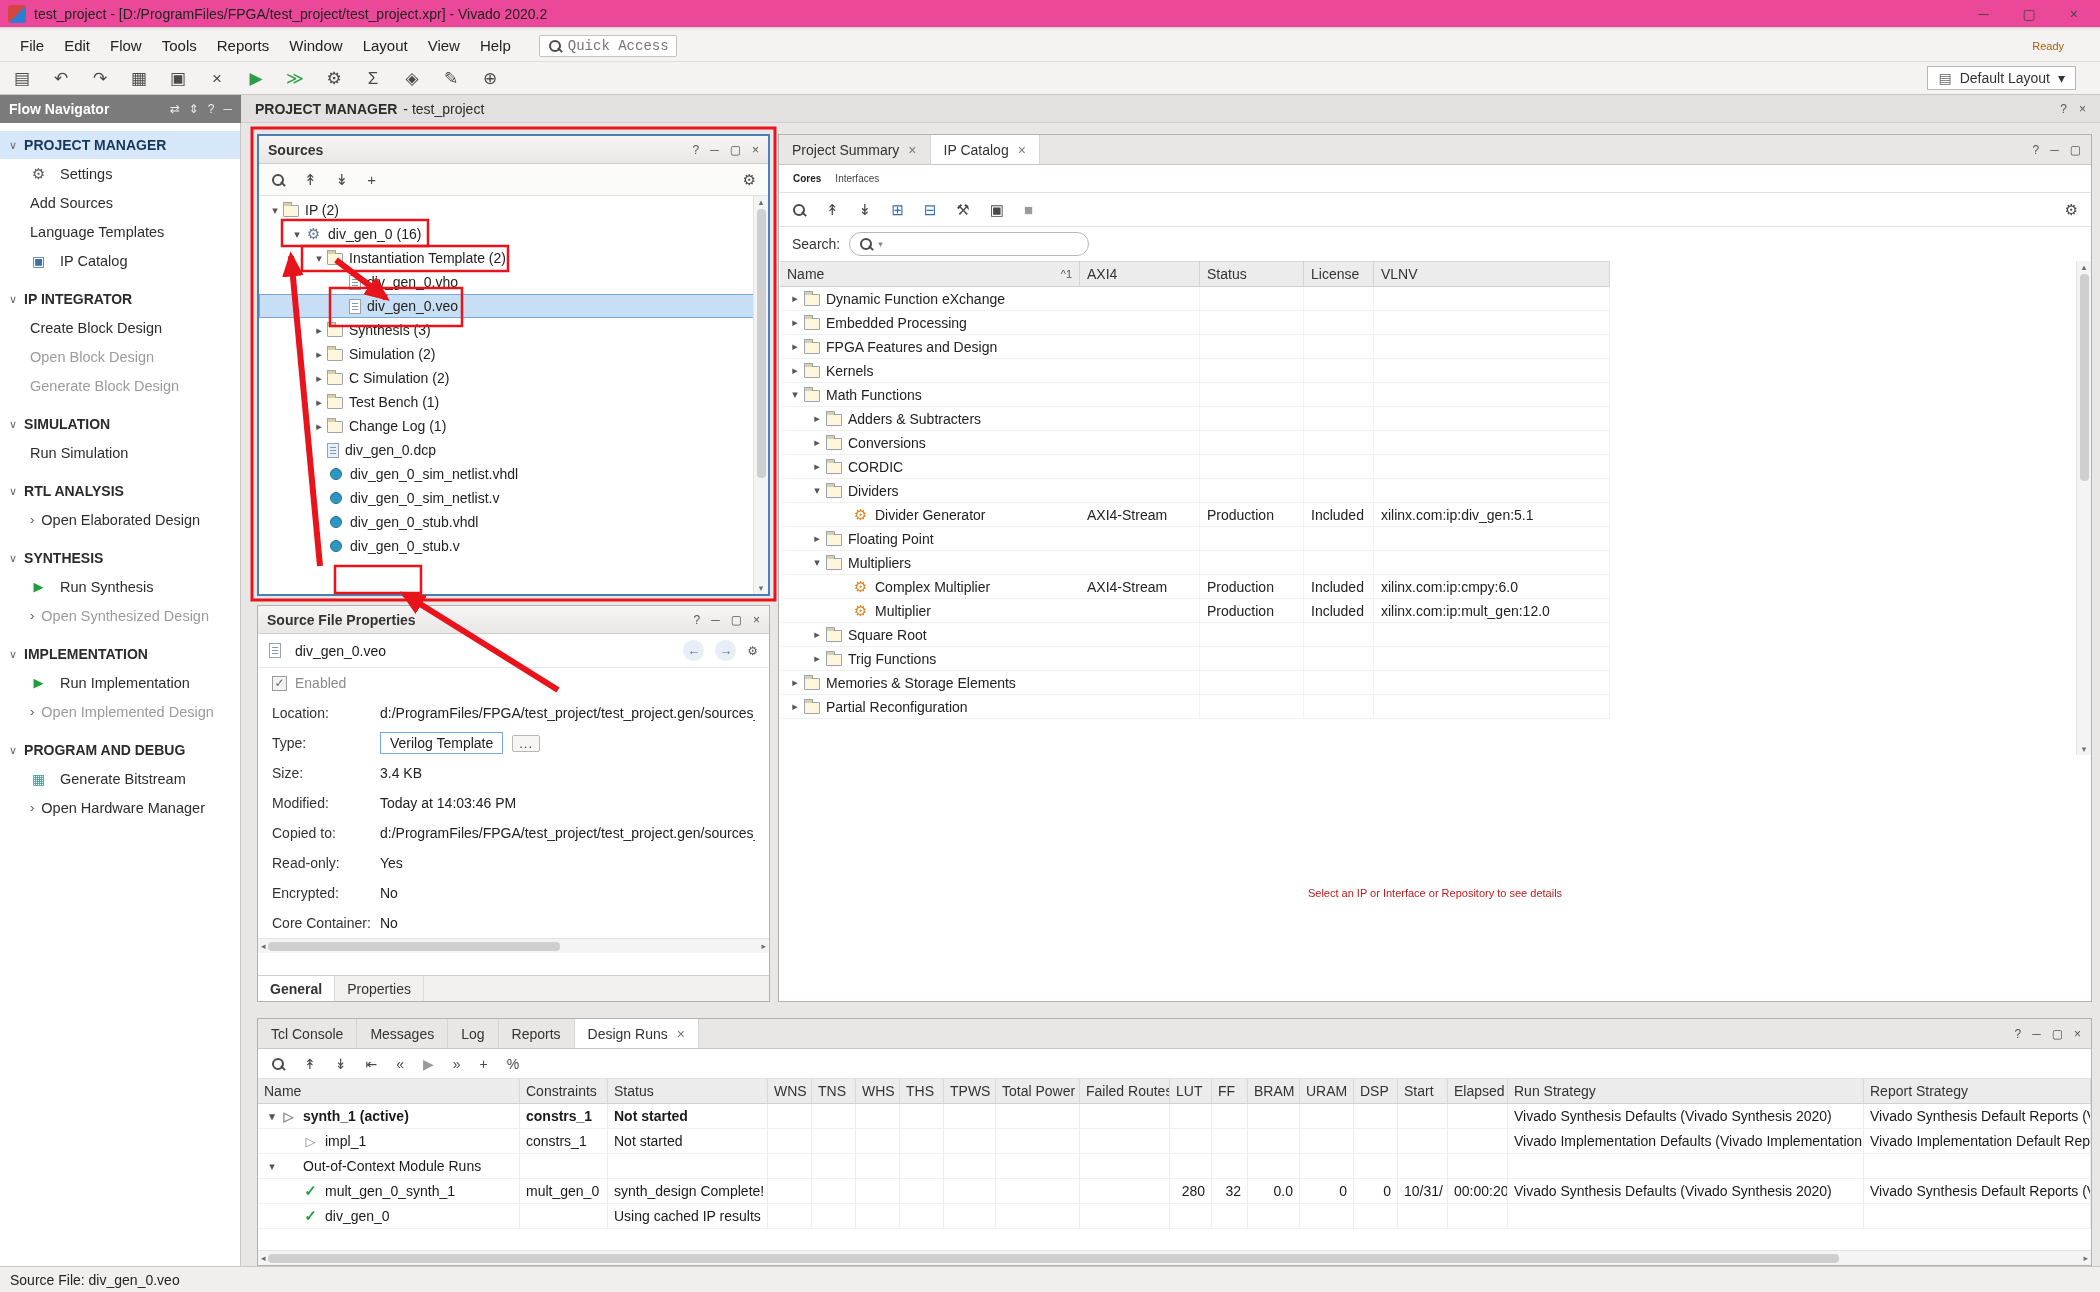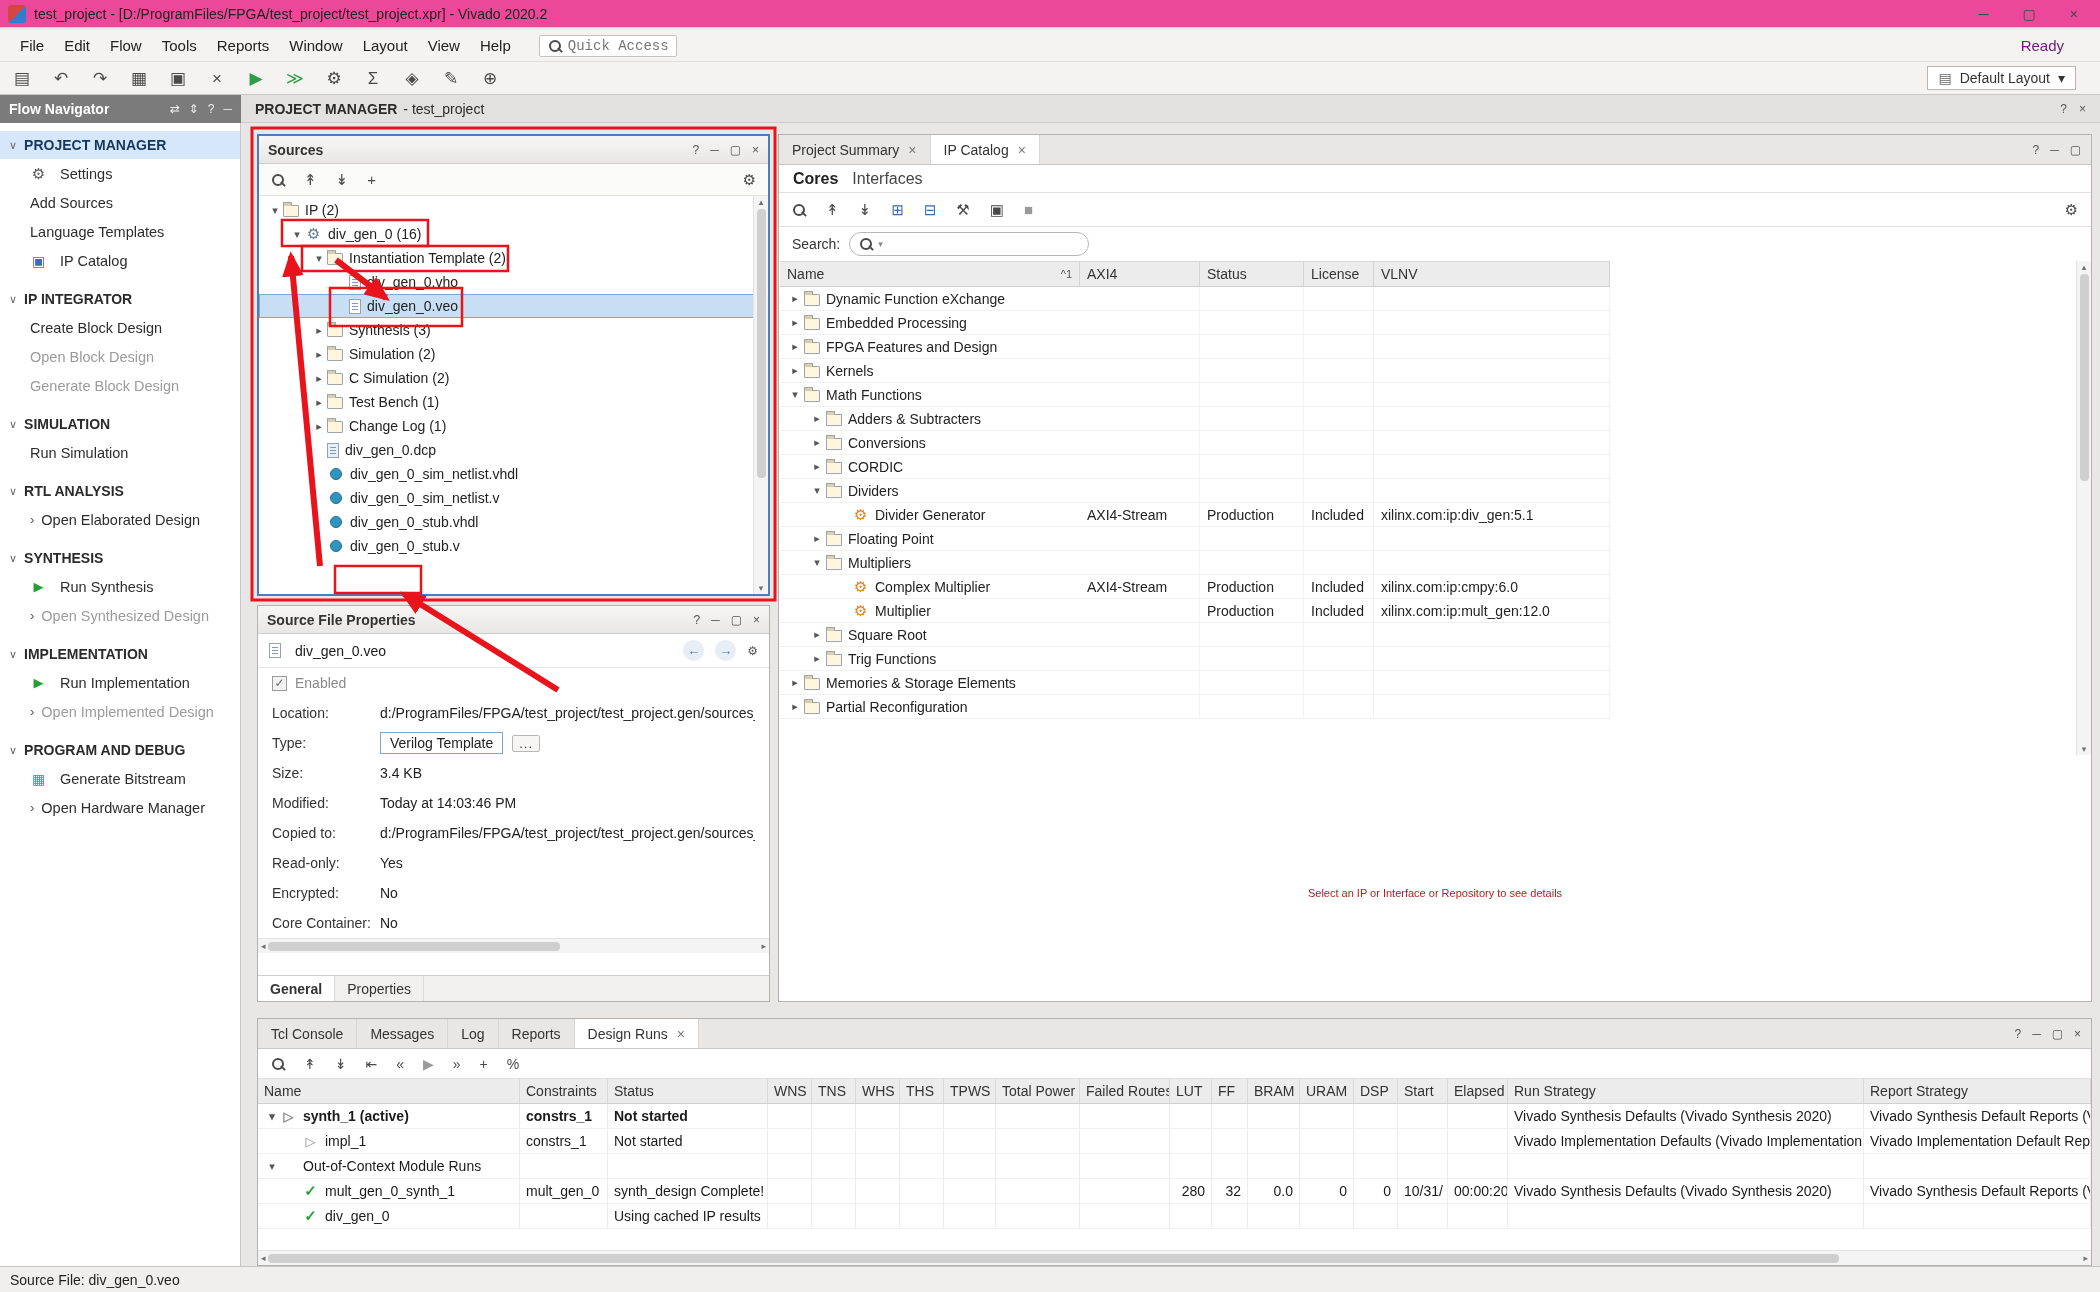--- a/index.html
+++ b/index.html
@@ -30,21 +30,21 @@
   
   .titlebar{position:absolute;left:0;top:0;right:0;height:28px;background:#ec4899;border-bottom:1px solid #d5d3d2;display:flex;align-items:center;padding:0 8px}
   .app-icon{width:18px;height:18px;margin-right:8px;border-radius:3px;background:linear-gradient(135deg,#d64541 0 50%,#2d7dd2 50% 100%);flex:none}
   .title-text{font-size:14px;color:#222}
   .win-controls{margin-left:auto;display:flex;gap:34px;padding-right:14px;color:#444;font-size:14px}
 
   .menubar{position:absolute;left:0;top:30px;right:0;height:32px;background:#f4f3f2;border-bottom:1px solid #e0dedd;display:flex;align-items:center;padding:0 10px}
   .menu-item{padding:5px 10px;font-size:15px;color:#222}
   .quick-access{margin-left:18px;display:flex;align-items:center;gap:6px;border:1px solid #c5c3c2;background:#fff;padding:2px 8px;border-radius:2px}
   .quick-access input{border:none;outline:none;width:100px;font-size:14px;font-family:Liberation Mono, monospace;color:#333;background:transparent}
-  .ready{margin-left:auto;padding-right:26px;font-size:15px;color:#701a75}
+  .ready{margin-left:auto;padding-right:26px;font-size:11px;color:#a16207}
 
   .maintoolbar{position:absolute;left:0;top:62px;right:0;height:33px;background:#f4f3f2;border-bottom:1px solid #c9c7c6;display:flex;align-items:center;padding:0 10px;gap:15px}
   .tbtn{width:24px;height:24px;display:flex;align-items:center;justify-content:center;font-size:17px;color:#4a4a4a}
   .layout-combo{margin-left:auto;margin-right:14px;display:flex;align-items:center;gap:8px;border:1px solid #b9b7b6;background:#fff;padding:3px 10px;font-size:14px;color:#333}
   .layout-combo .g-grid::before{content:"▤";color:#666}
 
   
   .flownav-header{position:absolute;left:0;top:95px;width:241px;height:28px;background:#7b7b7b;color:#fff;display:flex;align-items:center;gap:10px;padding:0 9px;font-weight:700;font-size:14px}
   .flownav-header .hicons{margin-left:auto;display:flex;gap:9px;font-weight:400;font-size:12px;color:#eee}
   .pm-header{position:absolute;left:241px;top:95px;right:0;height:28px;background:#e2e1e0;border-bottom:1px solid #cfcecd;display:flex;align-items:center;gap:6px;padding:0 14px;font-size:14px;color:#2b2b2b}
@@ -132,21 +132,21 @@
 
   
   .catalog-panel{left:537px;top:11px;width:1314px;height:868px;position:absolute}
   .top-tabs{height:30px;background:#e9e7e6;border-bottom:1px solid #c9c7c6;display:flex;align-items:stretch;flex:none;padding-right:10px}
   .top-tab{display:flex;align-items:center;gap:9px;padding:0 13px;border-right:1px solid #d8d6d5;font-size:14px;color:#333}
   .top-tab[data-state="active"]{background:#fff;font-weight:400}
   .tab-close::before{content:"×";color:#777;font-size:14px}
   .top-tab:not([data-closable]) .tab-close{display:none}
   .top-tabs .panel-icons{padding-left:10px}
   .subnav{height:28px;display:flex;align-items:center;padding:0 14px;border-bottom:1px solid #e3e1e0;flex:none}
-  .subnav-item{font-size:16px;color:#444;padding:0 14px 0 0}
+  .subnav-item{font-size:10px;color:#444;padding:0 14px 0 0}
   .subnav-item[data-state="active"]{font-weight:700;color:#222}
   .subnav-item:not(:first-child){border-left:1px solid #c9c9c9;padding-left:14px}
   .cat-toolbar{height:34px;display:flex;align-items:center;gap:20px;padding:0 13px;border-bottom:1px solid #e3e1e0;flex:none;font-size:15px;color:#4a4a4a}
   .cat-toolbar .right{margin-left:auto}
   .search-row{height:34px;display:flex;align-items:center;gap:9px;padding:0 13px;flex:none}
   .search-label{font-size:14px;color:#333}
   .search-box{width:240px;height:24px;border:1px solid #b9b7b6;border-radius:12px;background:#fff;display:flex;align-items:center;gap:5px;padding:0 9px}
   .search-box .tiny{font-size:9px;color:#888}
   .search-box input{border:none;outline:none;flex:1;font-size:13px;font-family:"Liberation Sans",sans-serif;background:transparent}
   .cat-header{display:flex;width:830px;height:26px;background:#ececec;border-top:1px solid #d8d8d8;border-bottom:1px solid #d0d0d0;flex:none;margin-left:1px}

